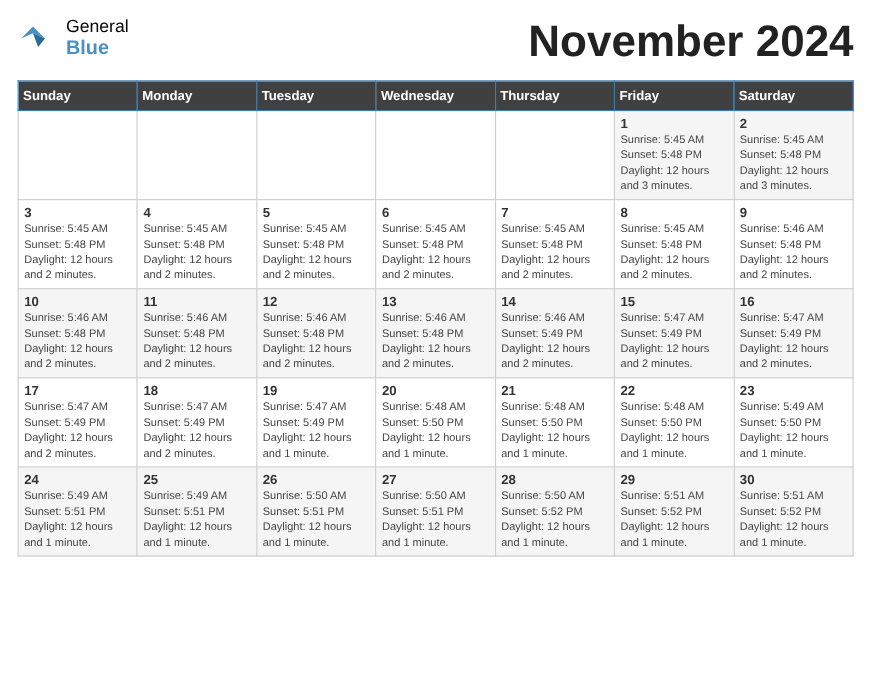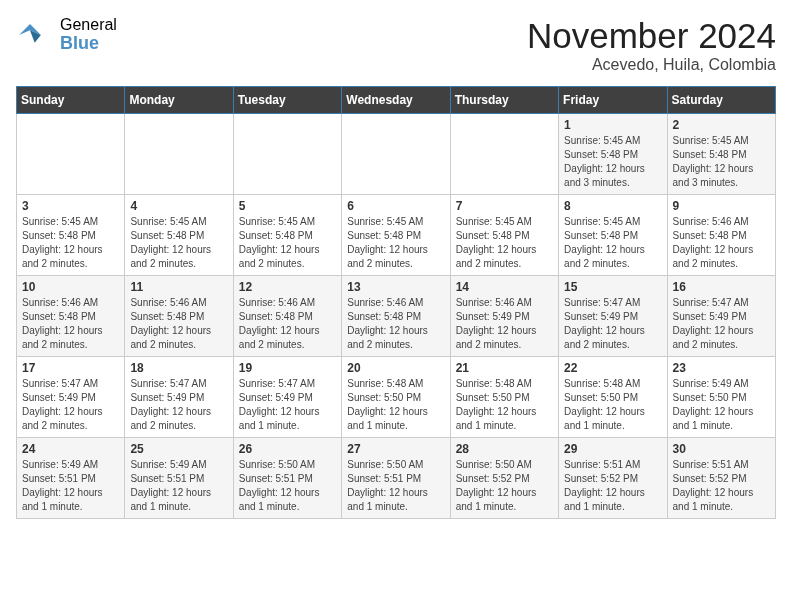--- a/index.html
+++ b/index.html
@@ -32,22 +32,22 @@
       color: #4a90c4;
     }
     .logo-icon {
       width: 28px;
       height: 28px;
     }
     .title-block {
       text-align: right;
     }
     .month-title {
-      font-size: 35px;
-      font-weight: normal;
+      font-size: 40px;
+      font-weight: bold;
       color: #222;
     }
     .location {
       font-size: 16px;
       color: #444;
     }
     table {
       width: 100%;
       border-collapse: collapse;
       table-layout: fixed;
@@ -96,21 +96,20 @@
       <polygon points="18,4 32,18 18,12 4,18" fill="#4a90c4"></polygon>
       <polygon points="18,12 32,18 24,28" fill="#2a6a94"></polygon>
     </svg>
     <div class="logo-text">
       <span>General</span>
       <span class="logo-blue">Blue</span>
     </div>
   </div>
   <div class="title-block">
     <div class="month-title">November 2024</div>
-    <div class="location">Acevedo, Huila, Colombia</div>
   </div>
 </div>
 
 <table>
   <thead>
     <tr>
 
     <th>Sunday</th>
         <th>Monday</th>
         <th>Tuesday</th>

